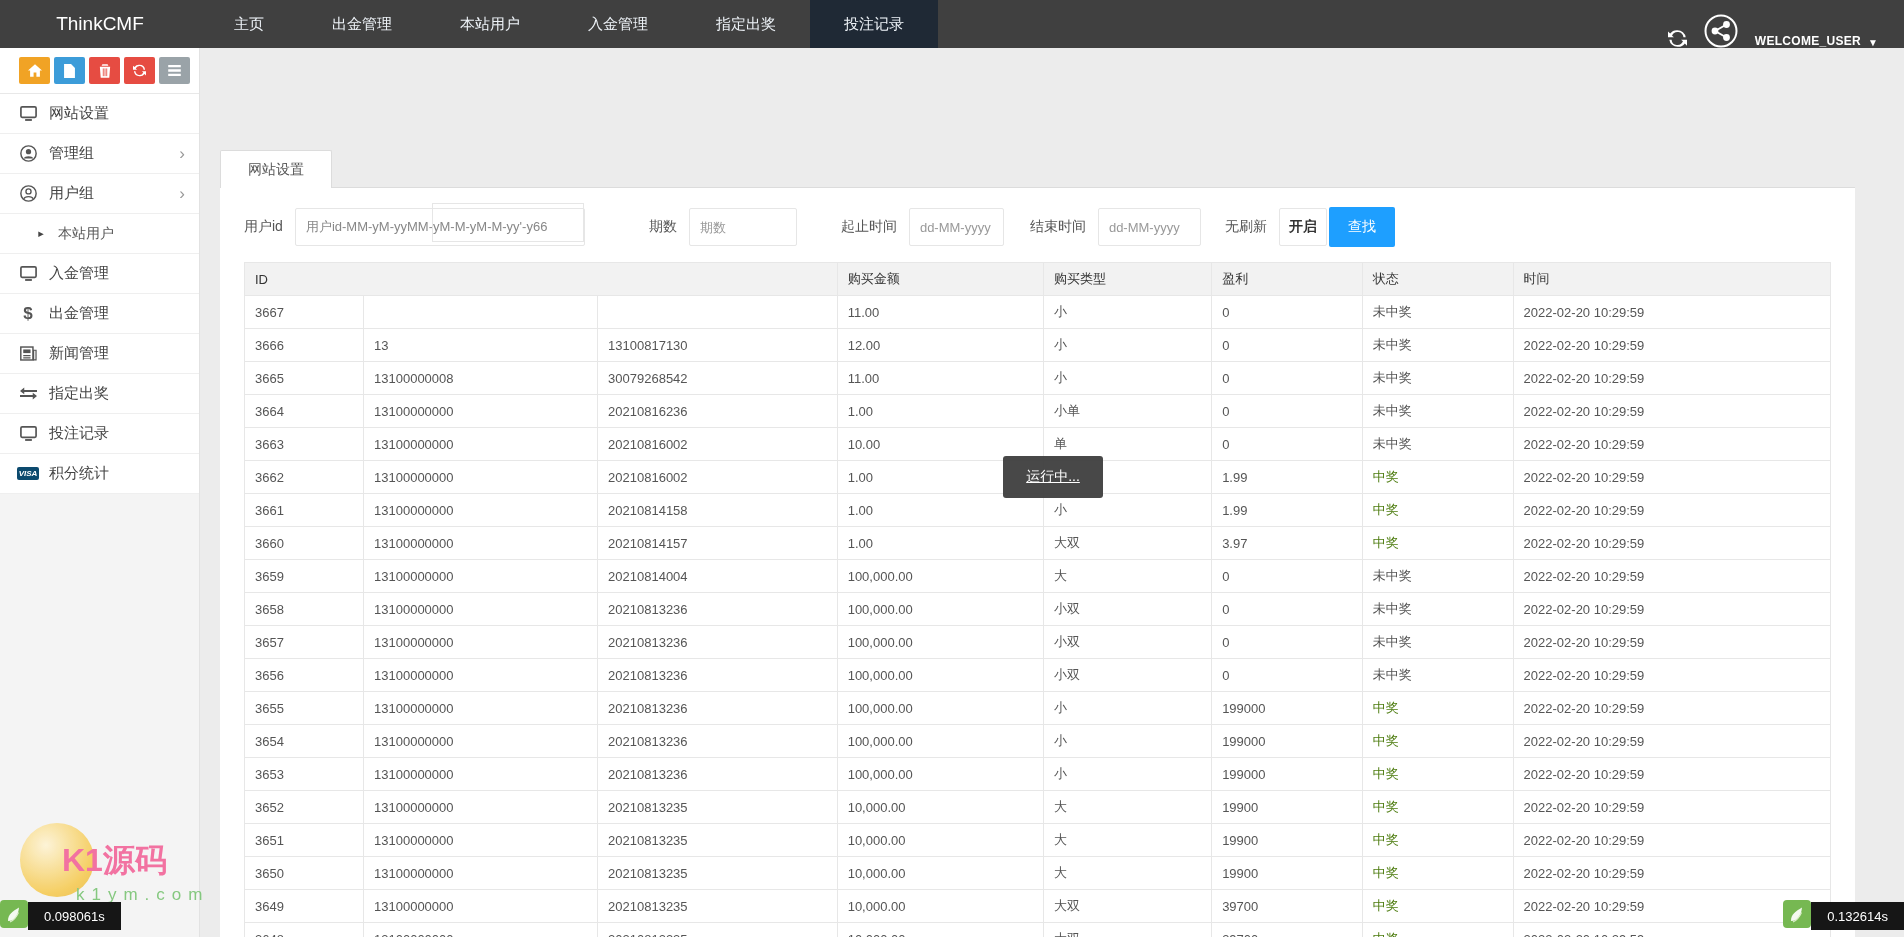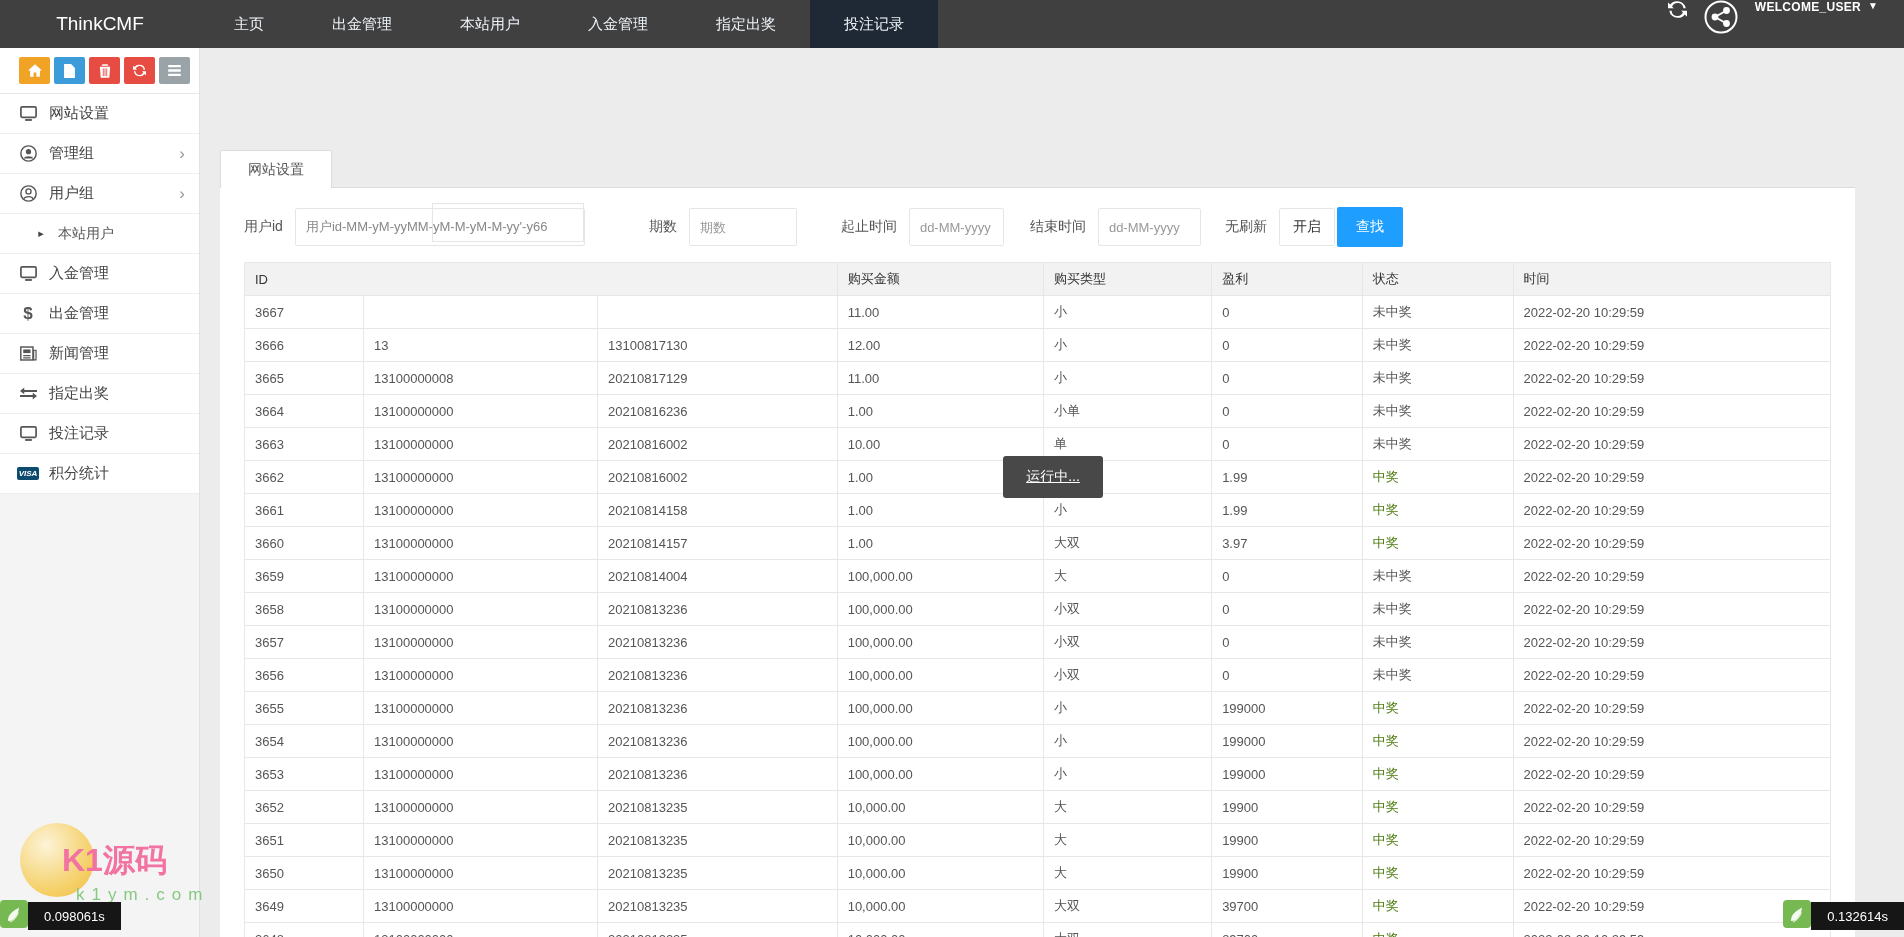--- a/index.html
+++ b/index.html
@@ -5,21 +5,21 @@
   * { box-sizing: border-box; }
   html,body { margin:0; padding:0; width:1904px; height:937px; overflow:hidden;
     font-family:"Liberation Sans","DejaVu Sans",sans-serif; background:#ececec; position:relative; }
 
   
   .navbar { height:48px; background:#404040; display:flex; align-items:stretch; color:#fff; position:relative; z-index:30; }
   .brand { width:200px; display:flex; align-items:center; justify-content:center; font-size:19px; color:#fff; cursor:pointer; }
   .nav-items { display:flex; }
   .nav-item { display:flex; align-items:center; padding:0 34px; font-size:15px; color:#eef3f8; cursor:pointer; }
   .nav-item.active { background:#1f2935; }
-  .nav-right { margin-left:auto; display:flex; align-items:flex-start; gap:17px; padding-right:26px; }
+  .nav-right { margin-left:auto; display:flex; align-items:flex-end; gap:17px; padding-right:26px; }
   .icon-btn { display:flex; align-items:center; cursor:pointer; }
   .username { font-size:12px; font-weight:bold; letter-spacing:.3px; cursor:pointer; }
   .nav-caret { font-size:10px; margin-left:-10px; cursor:pointer; }
 
   
   .sidebar { position:absolute; top:48px; left:0; bottom:0; width:200px; background:#f4f4f4; border-right:1px solid #e2e2e2; z-index:20; }
   .side-toolbar { background:#fff; padding:9px 0 9px 19px; display:flex; gap:4px; border-bottom:1px solid #e8e8e8; }
   .tool-btn { width:31px; height:27px; border-radius:2px; display:flex; align-items:center; justify-content:center; cursor:pointer; }
   .menu { list-style:none; margin:0; padding:0; background:#fff; }
   .menu-item { height:40px; display:flex; align-items:center; padding:0 14px 0 18px; border-bottom:1px solid #efefef;
@@ -41,22 +41,22 @@
   
   .search-form { display:flex; align-items:center; height:46px; margin-bottom:12px; font-size:14px; color:#555; }
   .fgroup { display:flex; align-items:center; gap:12px; }
   .inp { height:38px; border:1px solid #e6e6e6; border-radius:2px; padding:0 10px; font-size:13px; color:#888;
     outline:none; background:#fff; }
   .inp::placeholder { color:#999; }
   .uid-wrap { position:relative; display:flex; }
   .uid-input { width:290px; }
   .glitch-box { position:absolute; left:137px; top:-5px; width:152px; height:39px; border:1px solid #e6e6e6;
     background:transparent; pointer-events:none; }
-  .toggle-box { width:56px; display:flex; align-items:center; justify-content:center; color:#333; cursor:pointer; height:38px;
-    border:1px solid #e6e6e6; border-radius:2px; font-size:14px; }
+  .toggle-box { width:48px; display:flex; align-items:center; justify-content:center; color:#333; cursor:pointer; height:38px;
+    border:1px solid #e6e6e6; border-radius:2px; font-size:14px;font-weight:bold; }
   .btn-search { height:40px; width:66px; background:#1E9FFF; color:#fff; border:none; border-radius:2px; font-size:14px; cursor:pointer; }
 
   
   table { width:100%; border-collapse:collapse; font-size:13px; table-layout:fixed; }
   th { background:#f2f2f2; color:#333; font-weight:normal; text-align:left; padding:7px 10px; border:1px solid #e7e7e7; height:30px; }
   td { padding:7px 10px; border:1px solid #e7e7e7; color:#555; height:31px; overflow:hidden; white-space:nowrap; }
   .win-red { color:#4d7c0f; }
 
   
   .toast { position:absolute; left:1003px; top:456px; width:100px; height:42px; background:rgba(58,58,58,.93); color:#fff;
@@ -296,21 +296,21 @@
             <td>13100817130</td>
             <td>12.00</td>
             <td>小</td>
             <td>0</td>
             <td>未中奖</td>
             <td>2022-02-20 10:29:59</td>
           </tr>
           <tr>
             <td>3665</td>
             <td>13100000008</td>
-            <td>20210817129</td>
+            <td>30079268542</td>
             <td>11.00</td>
             <td>小</td>
             <td>0</td>
             <td>未中奖</td>
             <td>2022-02-20 10:29:59</td>
           </tr>
           <tr>
             <td>3664</td>
             <td>13100000000</td>
             <td>20210816236</td>

